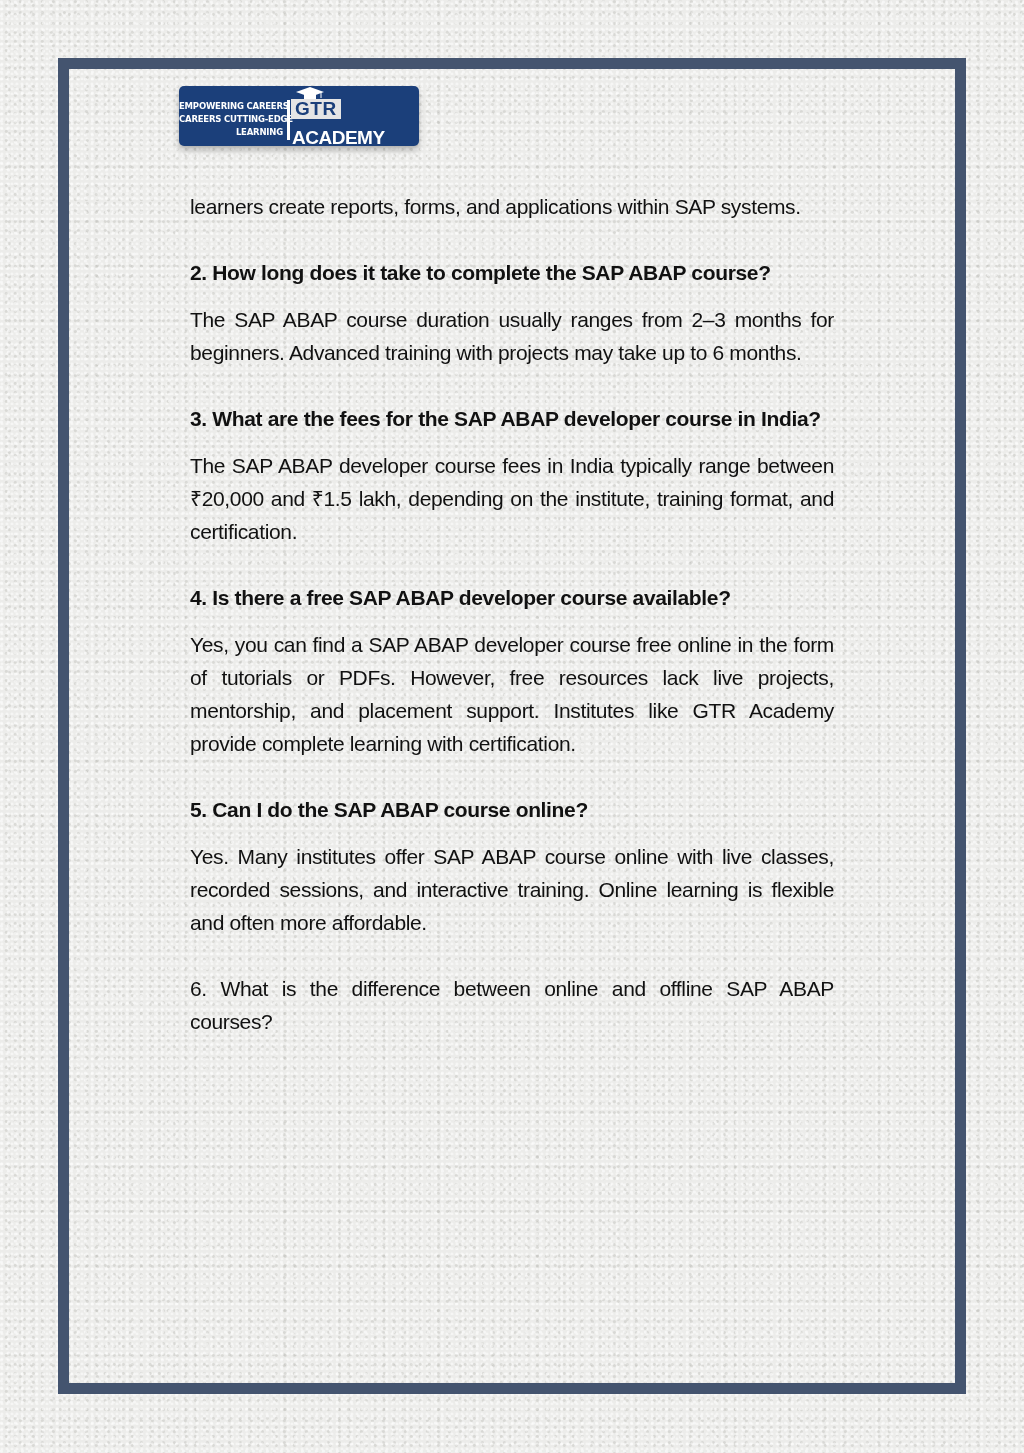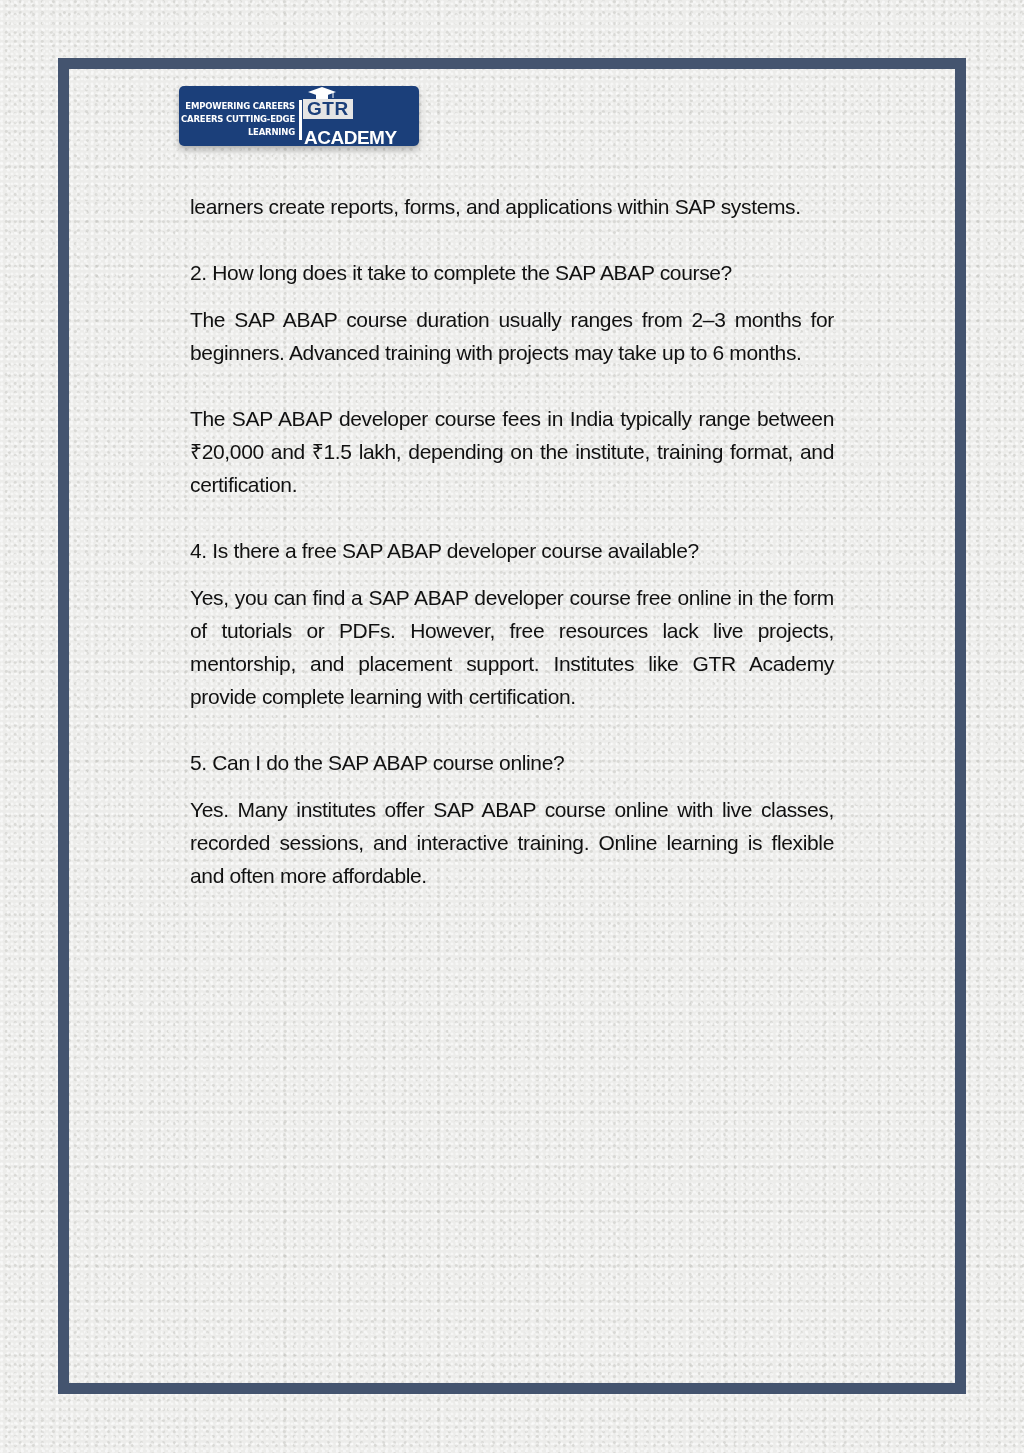--- a/index.html
+++ b/index.html
@@ -35,21 +35,21 @@
     top: 86px;
     width: 240px;
     height: 60px;
     background: #1b3f7a;
     border-radius: 5px;
     box-shadow: 0 4px 6px rgba(0,0,0,0.25);
     display: flex;
     align-items: center;
   }
   .logo-tagline {
-    width: 120px;
+    width: 108px;
     text-align: right;
     font-family: "DejaVu Sans", sans-serif;
     font-weight: bold;
     font-size: 8.5px;
     line-height: 13px;
     color: #ffffff;
     letter-spacing: -0.2px;
     padding-right: 4px;
     box-sizing: border-box;
     margin-top: 6px;
@@ -110,21 +110,21 @@
     word-spacing: 0px;
   }
   .content p {
     margin: 14px;
     text-align: justify;
   }
   .faq {
     margin-top: 33px;
   }
   .q {
-    font-weight: normal;
+    font-weight: bold;
     text-align: left;
   }
   .q.regular { font-weight: normal; }
   .a {
     text-align: justify;
     text-align-last: left;
   }
 </style>
 </head>
 <body>
@@ -151,29 +151,31 @@
 
 <div class="content">
   <p class="a">learners create reports, forms, and applications within SAP systems.</p>
 
   <div class="faq">
     <p class="q">2. How long does it take to complete the SAP ABAP course?</p>
     <p class="a">The SAP ABAP course duration usually ranges from 2–3 months for beginners. Advanced training with projects may take up to 6 months.</p>
   </div>
 
   <div class="faq">
+    <p class="q" style="text-align: justify;">3. What are the fees for the SAP ABAP developer course in India?</p>
     <p class="a">The SAP ABAP developer course fees in India typically range between ₹20,000 and ₹1.5 lakh, depending on the institute, training format, and certification.</p>
   </div>
 
   <div class="faq">
     <p class="q">4. Is there a free SAP ABAP developer course available?</p>
     <p class="a">Yes, you can find a SAP ABAP developer course free online in the form of tutorials or PDFs. However, free resources lack live projects, mentorship, and placement support. Institutes like GTR Academy provide complete learning with certification.</p>
   </div>
 
   <div class="faq">
     <p class="q">5. Can I do the SAP ABAP course online?</p>
     <p class="a">Yes. Many institutes offer SAP ABAP course online with live classes, recorded sessions, and interactive training. Online learning is flexible and often more affordable.</p>
   </div>
 
   <div class="faq">
+    <p class="q regular" style="text-align: justify;">6. What is the difference between online and offline SAP ABAP courses?</p>
   </div>
 
 </div>
 
 </body></html>

